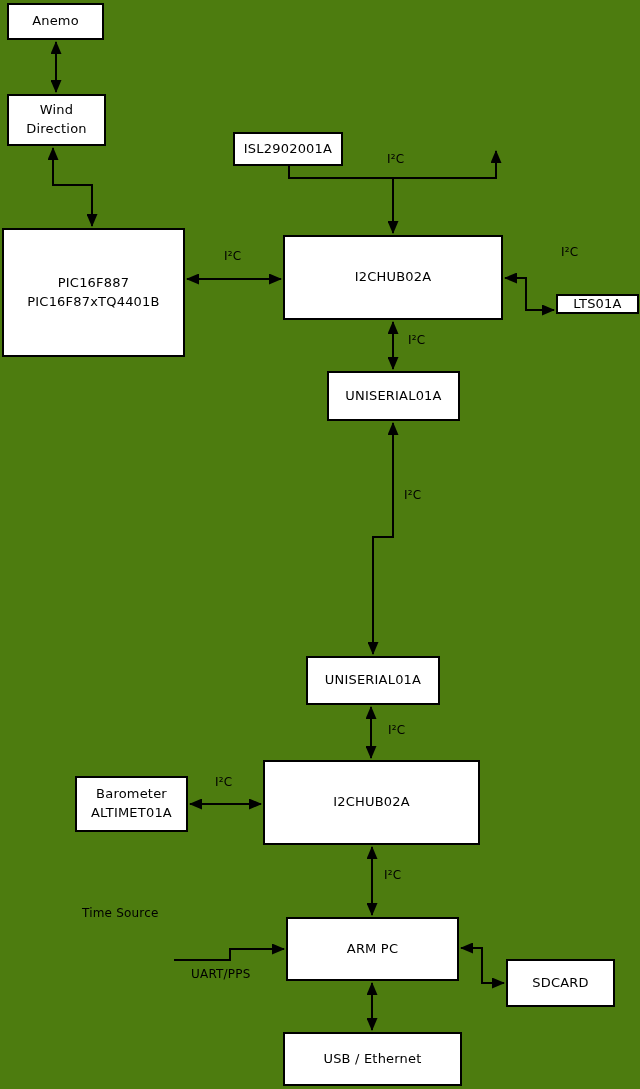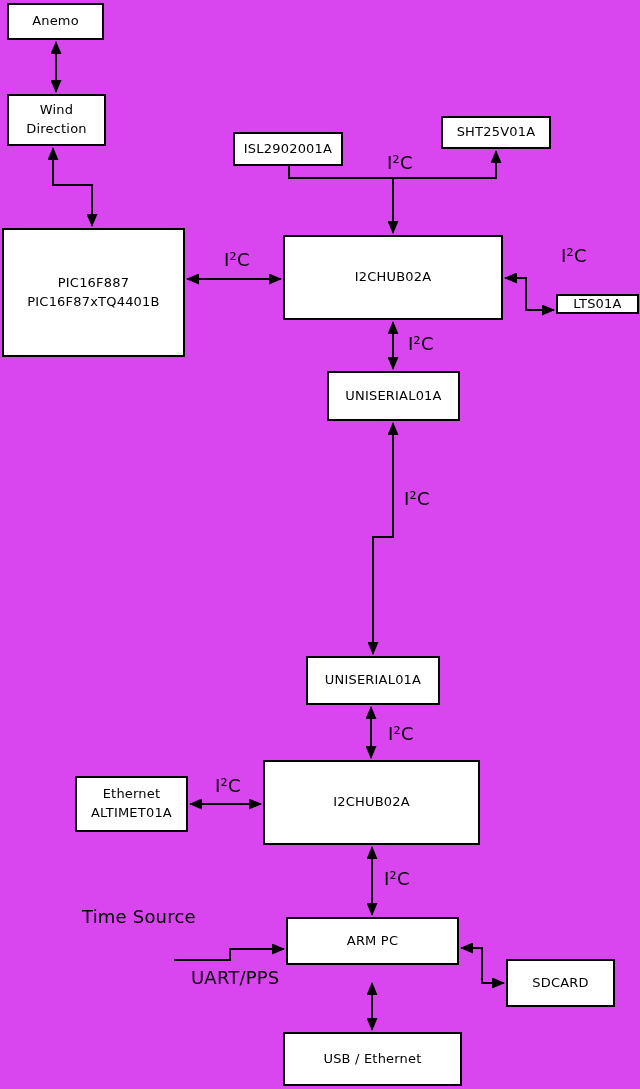--- a/index.html
+++ b/index.html
@@ -1,19 +1,19 @@
 <!DOCTYPE html>
 <html><head>
 <meta charset="utf-8">
 <style>
   html,body{margin:0;padding:0;background:#ffffff;}
   .canvas{
     position:relative;
     width:640px;height:1089px;
-    background:#d946ef;
+    background:#4d7c0f;
     font-family:"DejaVu Sans", sans-serif;
     overflow:hidden;
   }
   .edges{
     position:absolute;left:0;top:0;width:640px;height:1089px;
     pointer-events:none;
   }
   .node{
     position:absolute;
     box-sizing:border-box;
@@ -22,21 +22,21 @@
     display:flex;align-items:center;justify-content:center;
     text-align:center;
     font-size:13px;
     line-height:1.45;
     color:#000000;
     white-space:pre-line;
     letter-spacing:0.2px;
   }
   .edge-label{
     position:absolute;
-    font-size:18px;
+    font-size:12px;
     color:#000000;
     white-space:nowrap;
     letter-spacing:0.2px;
   }
 </style>
 </head>
 <body>
 
 <div class="canvas">
 
@@ -67,36 +67,35 @@
   <div class="node" style="left:7px;top:3px;width:97px;height:37px">Anemo</div>
 
   <div class="node" style="left:7px;top:94px;width:99px;height:52px">Wind
 Direction</div>
 
   <div class="node" style="left:2px;top:228px;width:183px;height:129px">PIC16F887
 PIC16F87xTQ4401B</div>
 
   <div class="node" style="left:233px;top:132px;width:110px;height:34px">ISL2902001A</div>
 
-  <div class="node" style="left:441px;top:116px;width:110px;height:33px">SHT25V01A</div>
 
   <div class="node" style="left:283px;top:235px;width:220px;height:85px">I2CHUB02A</div>
 
   <div class="node" style="left:556px;top:294px;width:83px;height:20px">LTS01A</div>
 
   <div class="node" style="left:327px;top:371px;width:133px;height:50px">UNISERIAL01A</div>
 
   <div class="node" style="left:306px;top:656px;width:134px;height:49px">UNISERIAL01A</div>
 
   <div class="node" style="left:263px;top:760px;width:217px;height:85px">I2CHUB02A</div>
 
-  <div class="node" style="left:75px;top:776px;width:113px;height:56px">Ethernet
+  <div class="node" style="left:75px;top:776px;width:113px;height:56px">Barometer
 ALTIMET01A</div>
 
-  <div class="node" style="left:286px;top:917px;width:173px;height:48px">ARM PC</div>
+  <div class="node" style="left:286px;top:917px;width:173px;height:64px">ARM PC</div>
 
 
   <div class="node" style="left:283px;top:1032px;width:179px;height:54px">USB / Ethernet</div>
 
   <div class="node" style="left:506px;top:959px;width:109px;height:48px">SDCARD</div>
 
   <span class="edge-label" style="left:224px;top:249px">I²C</span>
 
   <span class="edge-label" style="left:387px;top:152px">I²C</span>
 

